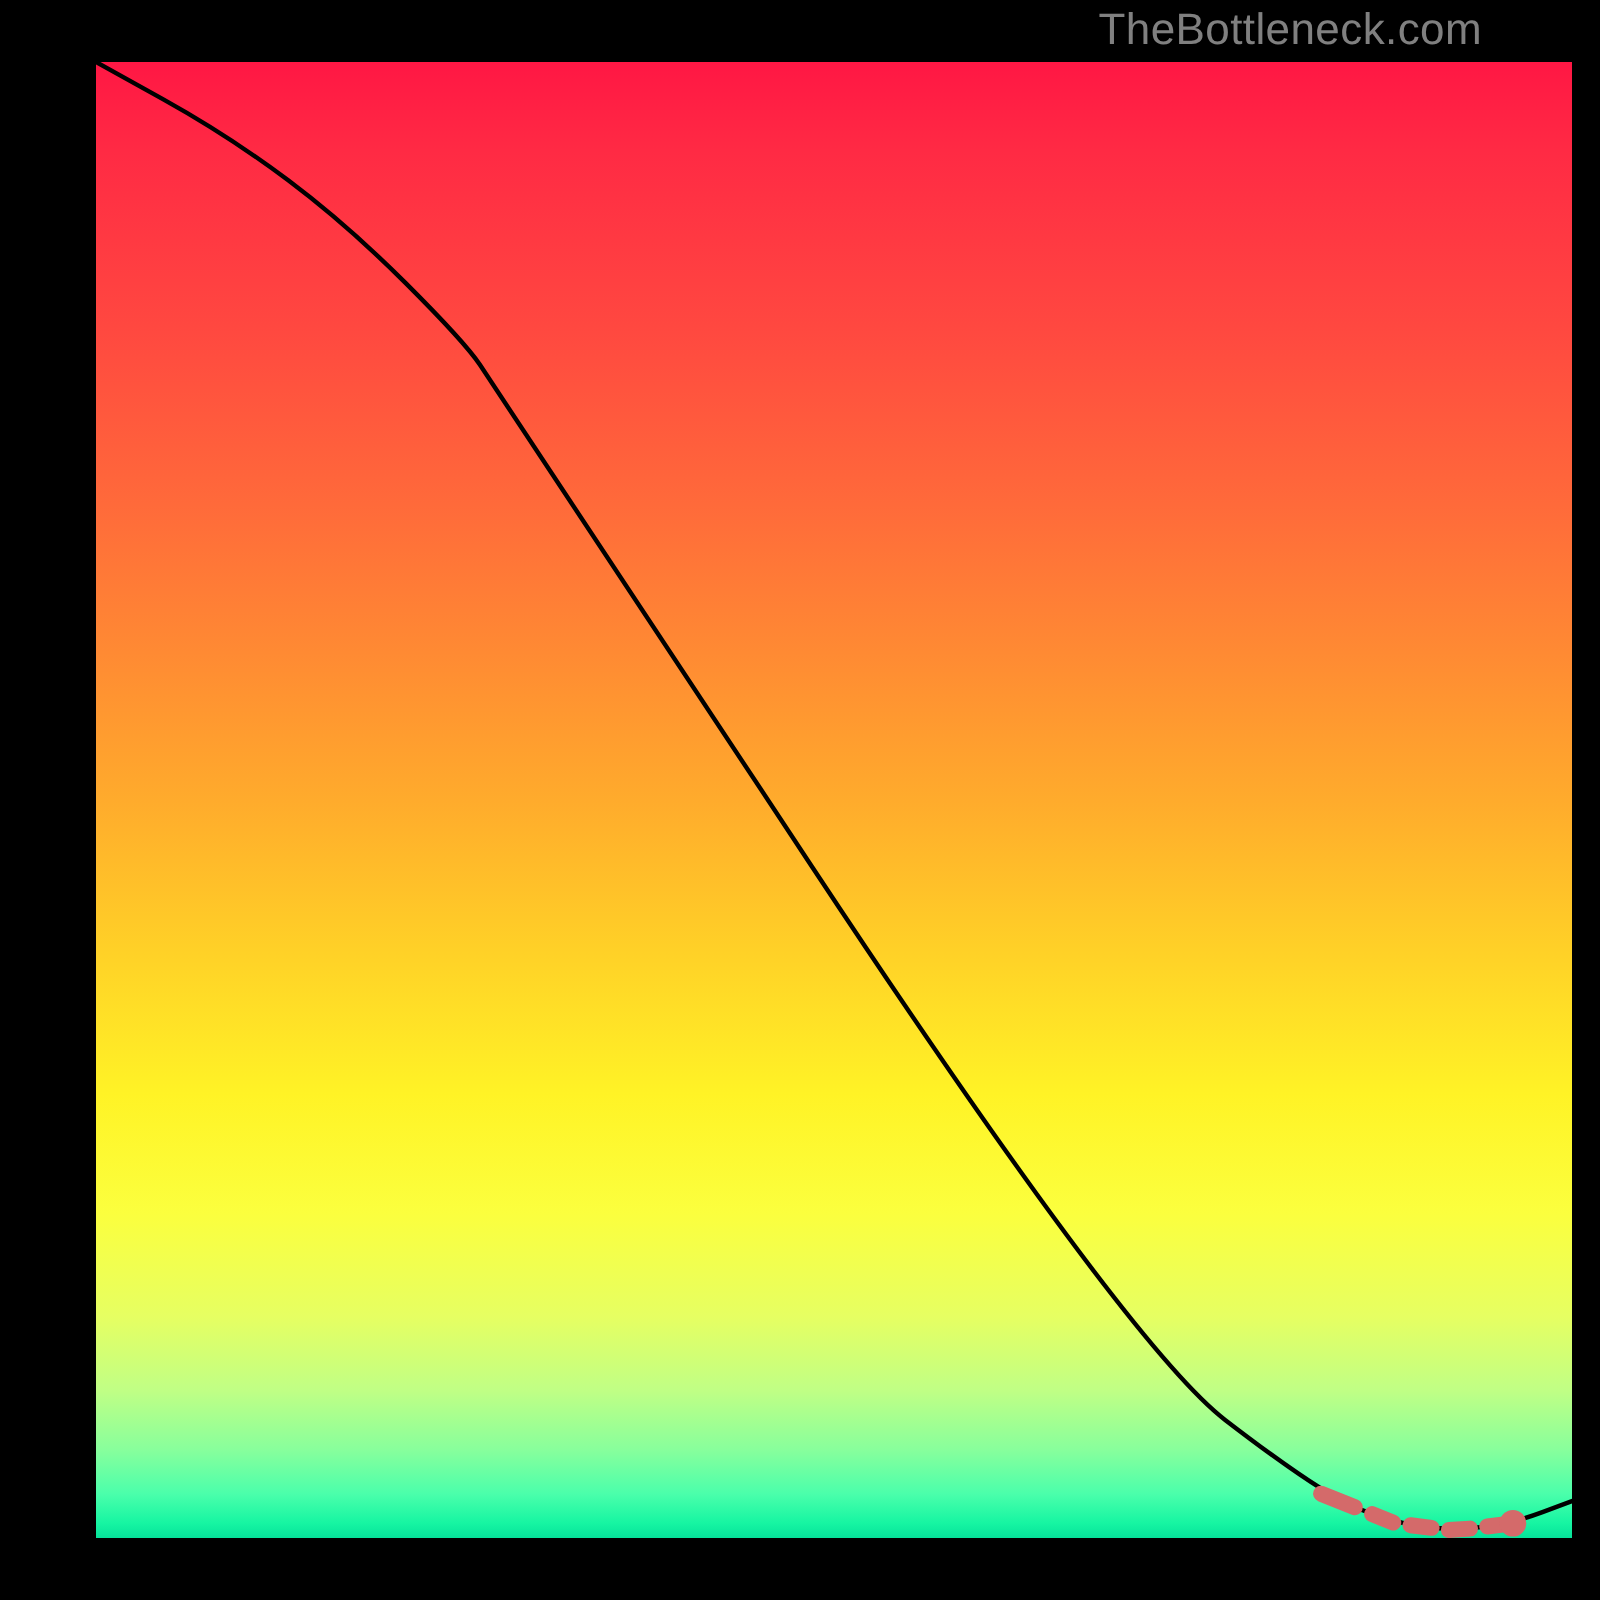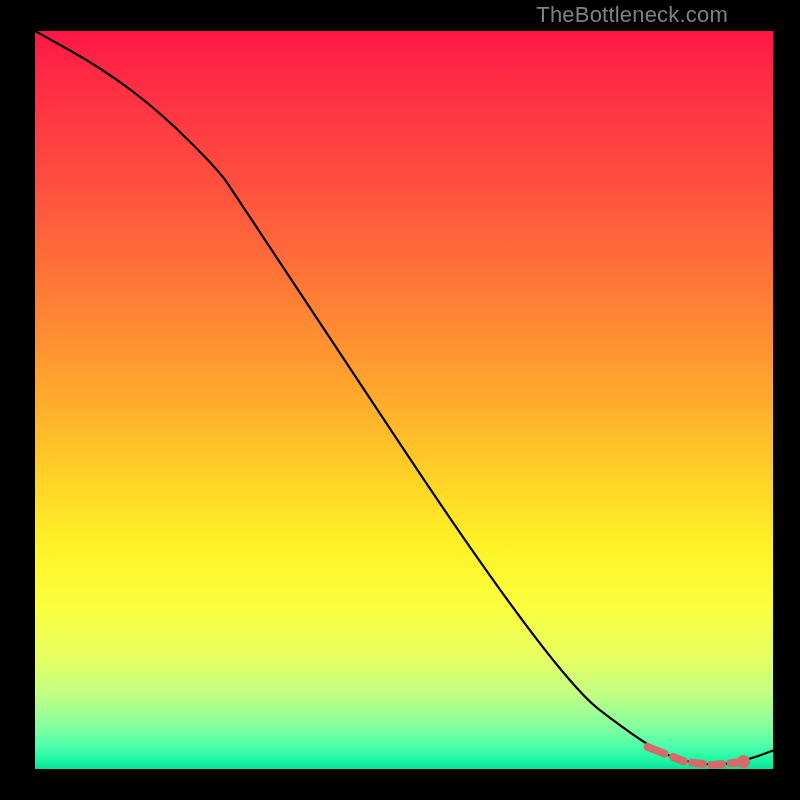--- a/index.html
+++ b/index.html
@@ -7,21 +7,21 @@
     padding: 0;
     width: 800px;
     height: 800px;
     background: #000;
     overflow: hidden;
     font-family: Arial, Helvetica, sans-serif;
   }
   .frame {
     position: absolute;
     top: 0;
-    left: 4px;
+    left: 17px;
     width: 736px;
     height: 800px;
     background: #000;
   }
   .watermark {
     position: absolute;
     top: 2px;
     right: 12px;
     color: #808080;
     font-size: 22px;

